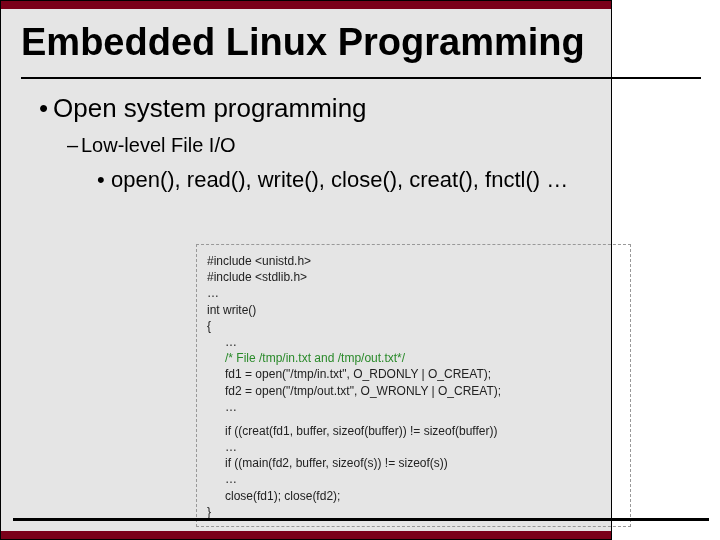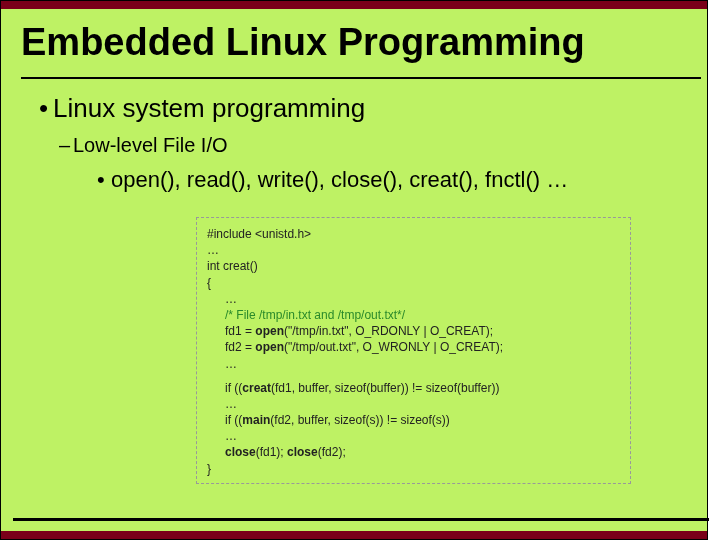--- a/index.html
+++ b/index.html
@@ -1,55 +1,56 @@
 <!DOCTYPE html>
 <html><head>
 <meta charset="utf-8">
 <style>
   * { margin:0; padding:0; box-sizing:border-box; }
   html,body { width:720px; height:540px; background:#fff; font-family:Arial,Helvetica,sans-serif; }
-  .slide { width:708px; height:540px; position:relative; background:#bef264; border:1px solid #000; }
+  .slide { width:612px; height:540px; position:relative; background:#e5e5e5; border:1px solid #000; }
   .redbar-top { position:absolute; left:0; top:0; width:100%; height:8px; background:#7a0019; }
   .redbar-bottom { position:absolute; left:0; bottom:0; width:100%; height:8px; background:#7a0019; }
   .title { position:absolute; left:20px; top:20px; font-size:38px; font-weight:700; color:#000; letter-spacing:0px; }
   .title-underline { position:absolute; left:20px; top:76px; width:680px; height:2px; background:#000; }
   .bottom-rule { position:absolute; left:12px; bottom:18px; width:696px; height:3px; background:#000; }
   .content { position:absolute; left:38px; top:92px; width:660px; }
   .lvl1 { font-size:26px; color:#000; margin-bottom:10px; }
   .lvl1 .b { color:#000; }
-  .lvl2 { font-size:20px; color:#000; margin-left:20px; margin-bottom:10px; }
+  .lvl2 { font-size:20px; color:#000; margin-left:28px; margin-bottom:10px; }
   .lvl3 { font-size:22px; color:#000; margin-left:58px; margin-bottom:20px; }
   .bullet { display:inline-block; width:14px; }
-  .codebox { position:absolute; left:195px; top:216px; width:435px; border:1px dashed #999; padding:8px 10px 6px 10px; font-family:Arial,Helvetica,sans-serif; font-size:12px; line-height:1.35; color:#222; }
+  .codebox { position:absolute; left:195px; top:243px; width:435px; border:1px dashed #999; padding:8px 10px 6px 10px; font-family:Arial,Helvetica,sans-serif; font-size:12px; line-height:1.35; color:#222; }
   .codebox .line { white-space:pre; }
   .codebox .indent { margin-left:18px; }
   .codebox .cmt { color:#2a8a2a; }
-  .codebox .kw { font-weight:700;margin-top:44px; }
+  .codebox .kw { font-weight:400;margin-top:44px; }
   .thin-sep { height:8px; }
 </style>
 </head>
 <body>
 
 <div class="slide">
   <div class="redbar-top"></div>
   <div class="redbar-bottom"></div>
 
   <div class="title">Embedded Linux Programming</div>
   <div class="title-underline"></div>
 
   <div class="content">
-    <div class="lvl1"><span class="bullet b">•</span><span>Linux system programming</span></div>
+    <div class="lvl1"><span class="bullet b">•</span><span>Open system programming</span></div>
     <div class="lvl2"><span class="bullet">–</span><span>Low-level File I/O</span></div>
     <div class="lvl3"><span class="bullet">•</span><span>open(), read(), write(), close(), creat(), fnctl() …</span></div>
   </div>
 
   <div class="codebox">
     <div class="line">#include &lt;unistd.h&gt;</div>
+    <div class="line">#include &lt;stdlib.h&gt;</div>
     <div class="line">…</div>
-    <div class="line">int creat()</div>
+    <div class="line">int write()</div>
     <div class="line">{</div>
     <div class="line indent">…</div>
     <div class="line indent cmt">/* File /tmp/in.txt and /tmp/out.txt*/</div>
     <div class="line indent"><span>fd1 = </span><span class="kw">open</span><span>("/tmp/in.txt", O_RDONLY | O_CREAT);</span></div>
     <div class="line indent"><span>fd2 = </span><span class="kw">open</span><span>("/tmp/out.txt", O_WRONLY | O_CREAT);</span></div>
     <div class="line indent">…</div>
     <div class="thin-sep"></div>
     <div class="line indent"><span>if ((</span><span class="kw">creat</span><span>(fd1, buffer, sizeof(buffer)) != sizeof(buffer))</span></div>
     <div class="line indent">…</div>
     <div class="line indent"><span>if ((</span><span class="kw">main</span><span>(fd2, buffer, sizeof(s)) != sizeof(s))</span></div>

